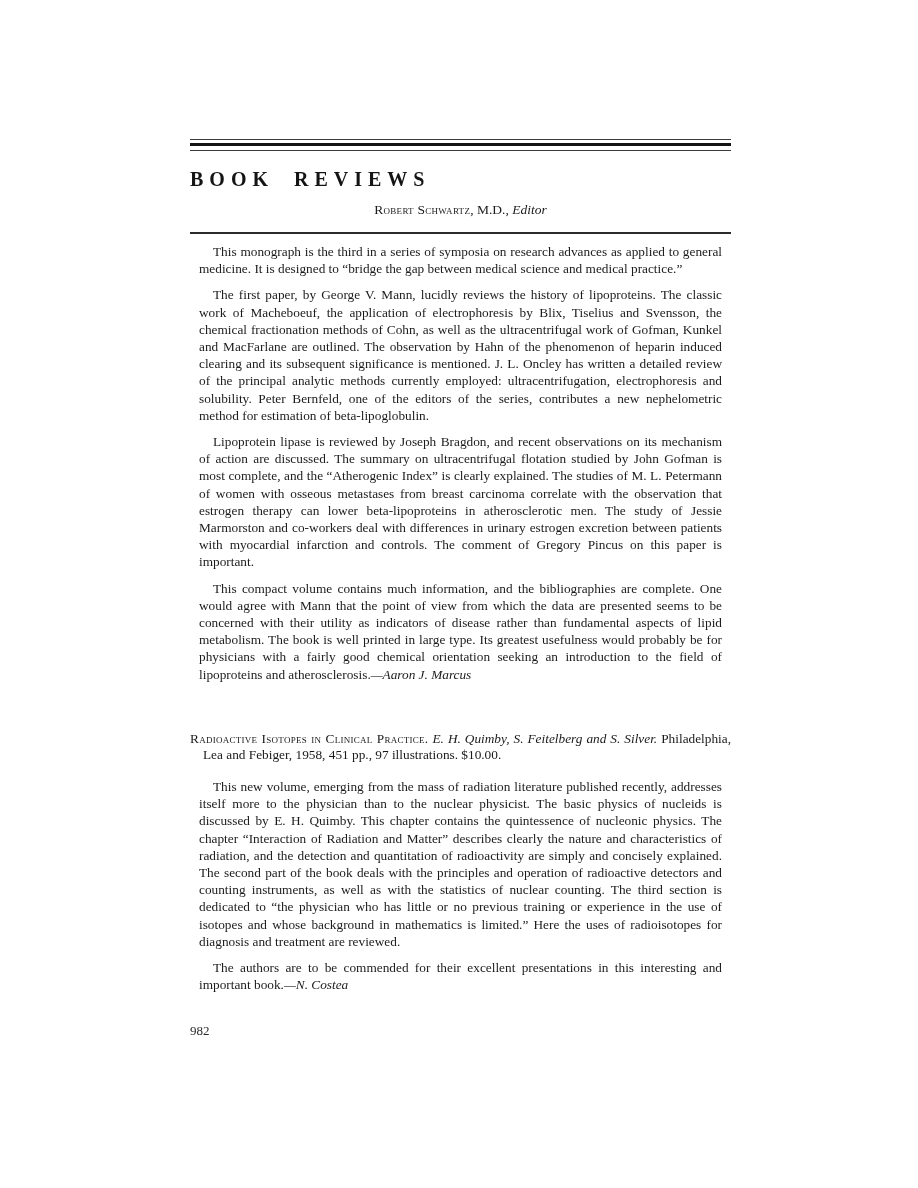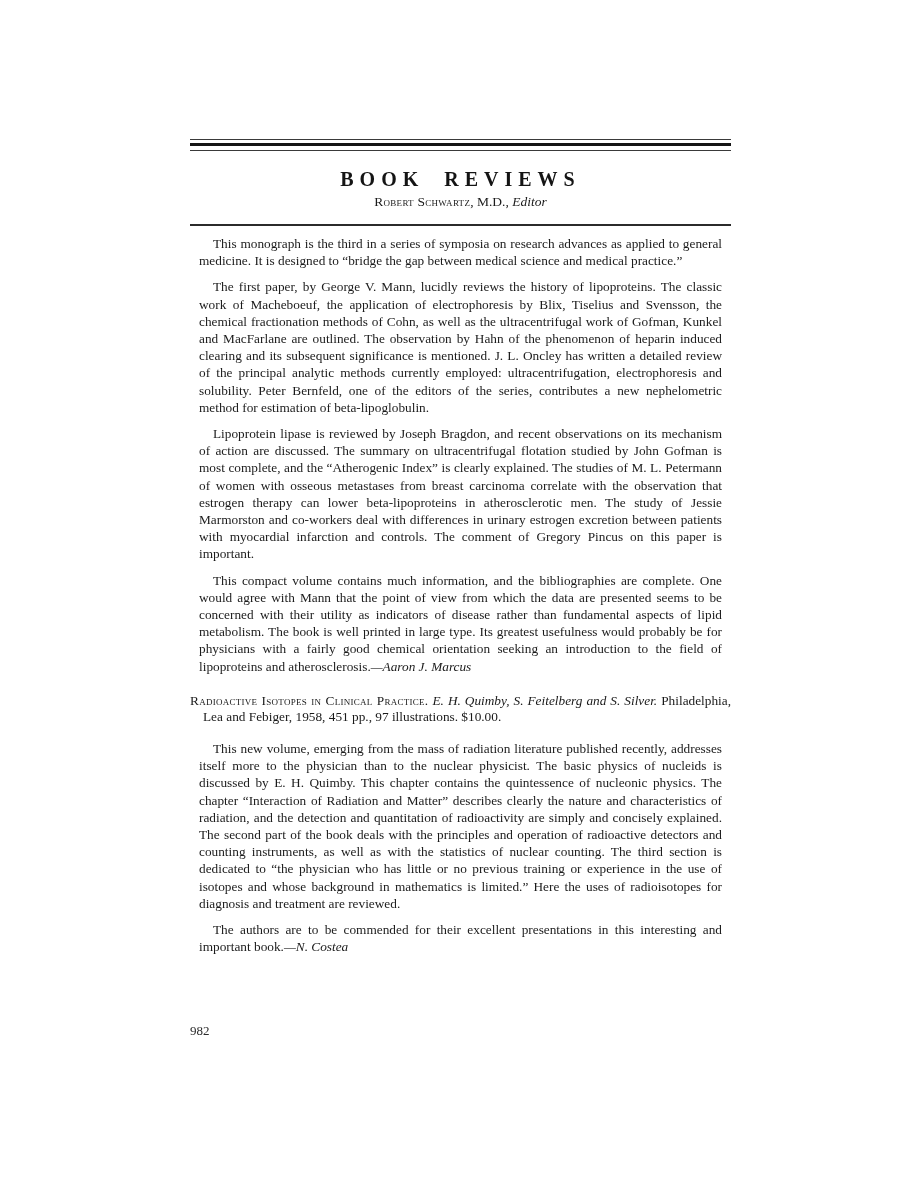--- a/index.html
+++ b/index.html
@@ -18,46 +18,46 @@
     top: 139px;
     width: 541px;
   }
   
   .rule-thin  { height: 1px; background: #3a3a3a; }
   .rule-thick { height: 3px; background: #151515; margin: 3px 0 4px 0; }
   .rule-single { height: 2px; background: #2b2b2b; margin-top: 14px; }
   
   .page-title {
     margin: 17px 0 0 0;
-    text-align: center;
+    text-align: left;
     font-size: 20px;
     font-weight: bold;
     letter-spacing: 6px;
     word-spacing: 9px;
     color: #141414;
   }
   .editor-line {
-    margin-top: 3px;
+    margin-top: 11px;
     text-align: center;
     font-size: 13.5px;
     color: #1b1b1b;
   }
   .sc { font-variant: small-caps; letter-spacing: 0.02em; }
   .it { font-style: italic; }
   
   .citation {
     margin: 23px 0 14px 0;
     font-size: 13.3px;
     line-height: 16.6px;
     padding-left: 13px;
     text-indent: -13px;
     text-align: justify;
     color: #191919;
   }
-  .review-2 .citation { margin-top: 18px; }
+  .review-2 .citation { margin-top: 48px; }
   
   .body-para {
     margin: 9px;
     font-size: 13.3px;
     line-height: 17.2px;
     text-align: justify;
     text-indent: 14px;
     color: #1b1b1b;
   }
   .page-number {

